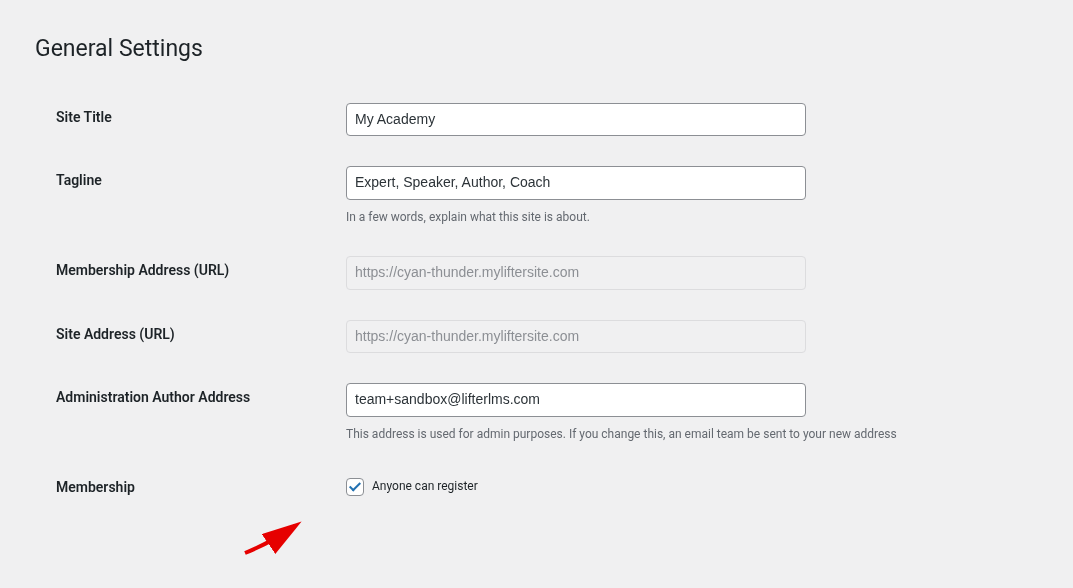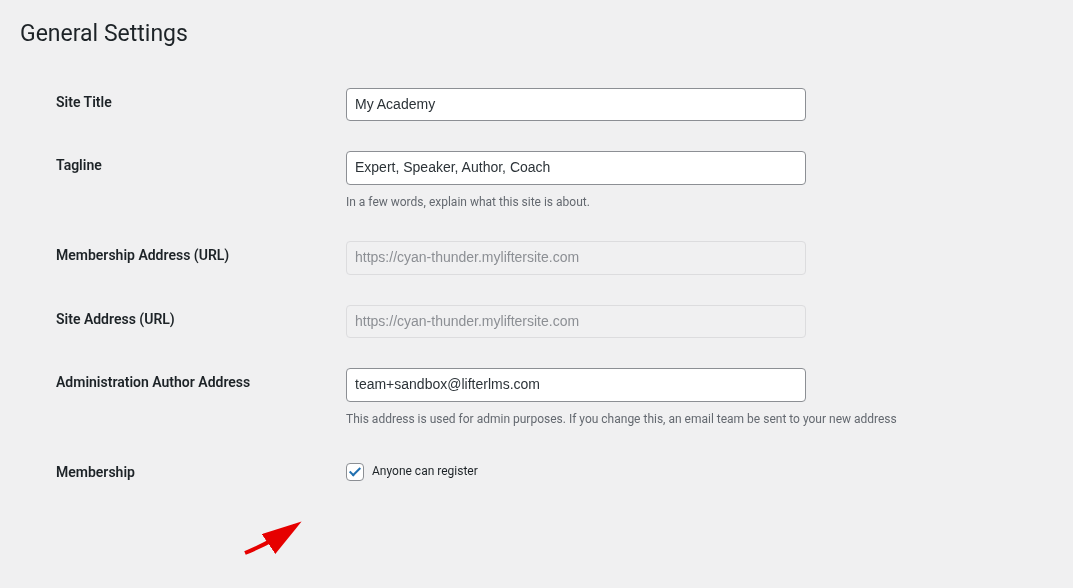--- a/index.html
+++ b/index.html
@@ -16,21 +16,21 @@
       height: 588px;
       overflow: hidden;
       position: relative;
     }
     .wrap {
       padding: 10px 20px 0 20px;
     }
     h1 {
       font-size: 23px;
       font-weight: 400;
-      margin: 0;
+      margin: 15px;
       padding: 9px 0 4px 0;
       line-height: 1.3;
       color: #1d2327;
     }
     .form-table {
       width: 100%;
       border-collapse: collapse;
       margin-top: 20px;
       margin-left: 36px;
     }

